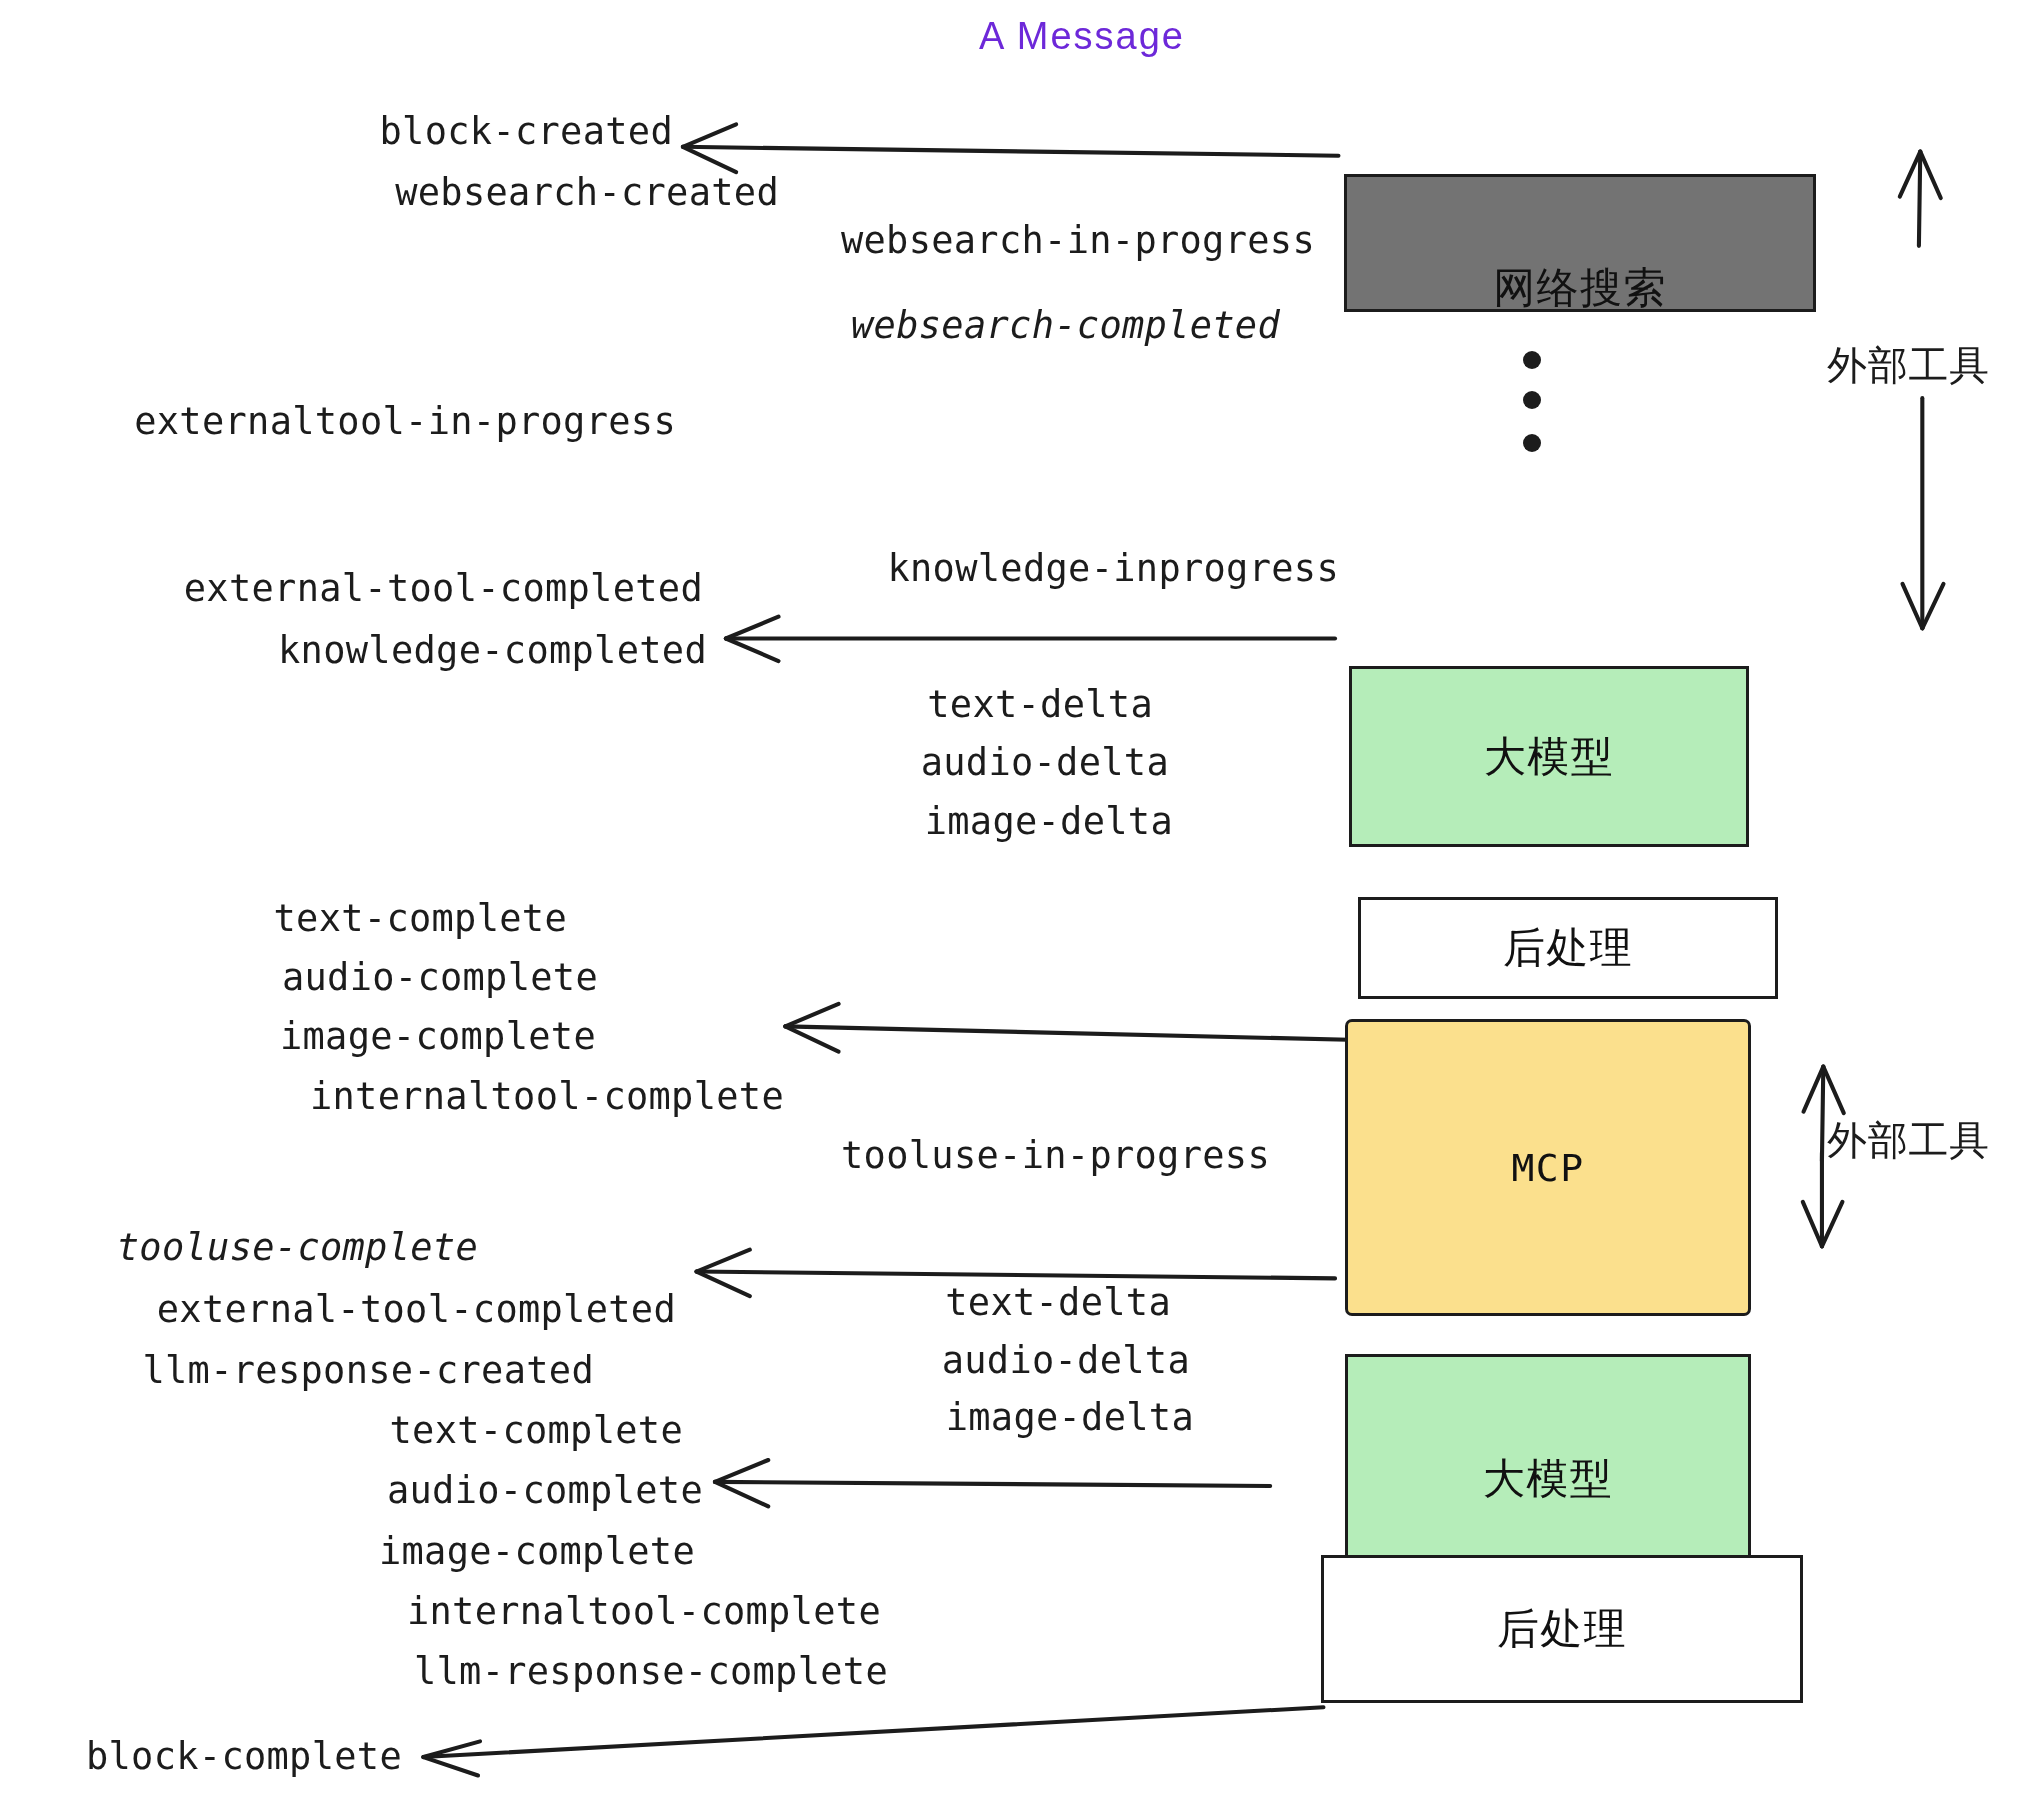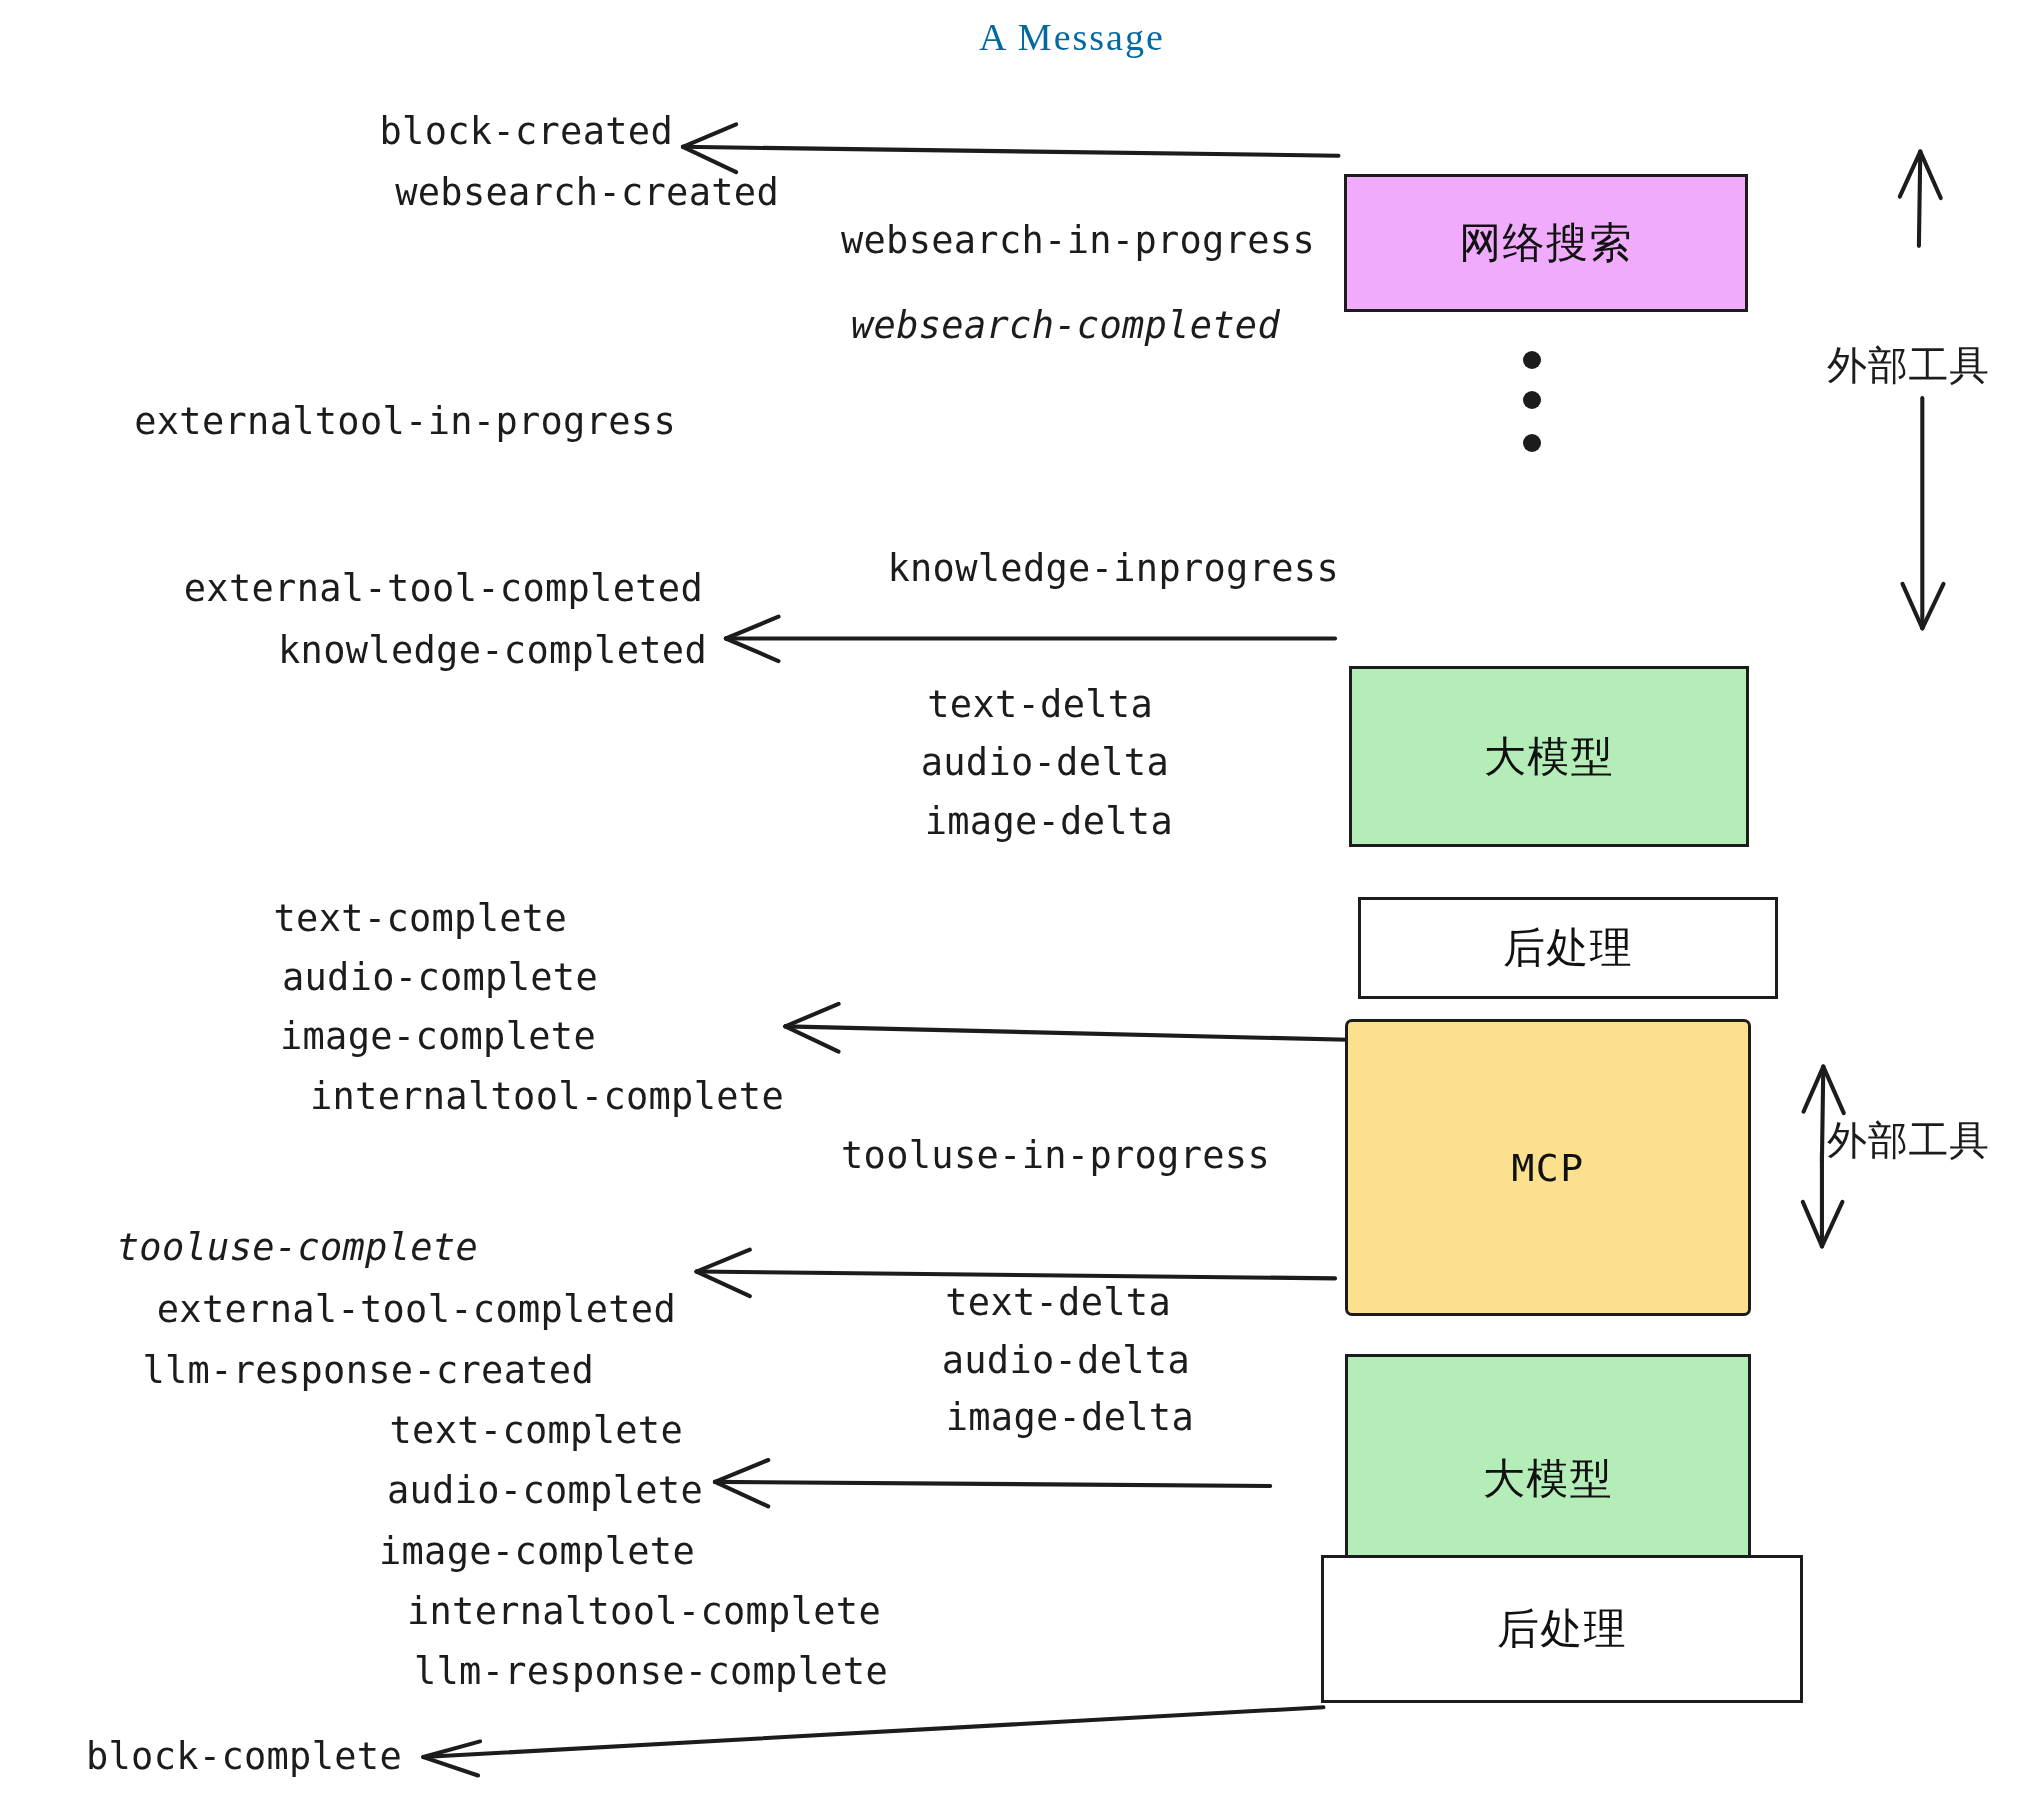--- a/index.html
+++ b/index.html
@@ -15,23 +15,23 @@
     font-family:"DejaVu Sans Mono", monospace;
     font-size:37px;
     line-height:1;
     color:#1c1c1c;
     white-space:nowrap;
     letter-spacing:0.3px;
   }
   .evt.r{ text-align:right; transform:translateX(-100%); }
   .title{
     position:absolute;
-    font-family:Liberation Serif, serif;
+    font-family:Liberation Sans, sans-serif;
     font-size:38px;
-    color:#0369a1;
+    color:#6d28d9;
     white-space:nowrap;
     letter-spacing:2px;
   }
   .box{
     position:absolute;
     box-sizing:border-box;
     border:3.4px solid #1c1c1c;
     display:flex;
     align-items:center;
     justify-content:center;
@@ -117,21 +117,21 @@
       <path d="M2668 1688 L2668 1825"></path>
       <path d="M2668 1825 L2640 1760"></path>
       <path d="M2668 1825 L2698 1760"></path>
     </g>
   </svg>
 
   <div class="dot" style="left:1523px;top:351px;"></div>
   <div class="dot" style="left:1523px;top:391px;"></div>
   <div class="dot" style="left:1523px;top:434px;"></div>
 
-  <div class="box" style="left:1344px;top:174px;width:404px;height:138px;background:#f0abfc;">
+  <div class="box" style="left:1344px;top:174px;width:472px;height:138px;background:#737373;align-items:flex-end;">
     <span class="lbl">网络搜索</span>
   </div>
 
 
   <div class="box" style="left:1349px;top:666px;width:400px;height:181px;background:#b5edb9;">
     <span class="lbl">大模型</span>
   </div>
 
   <div class="box" style="left:1358px;top:897px;width:420px;height:102px;background:#ffffff;">
     <span class="lbl">后处理</span>

